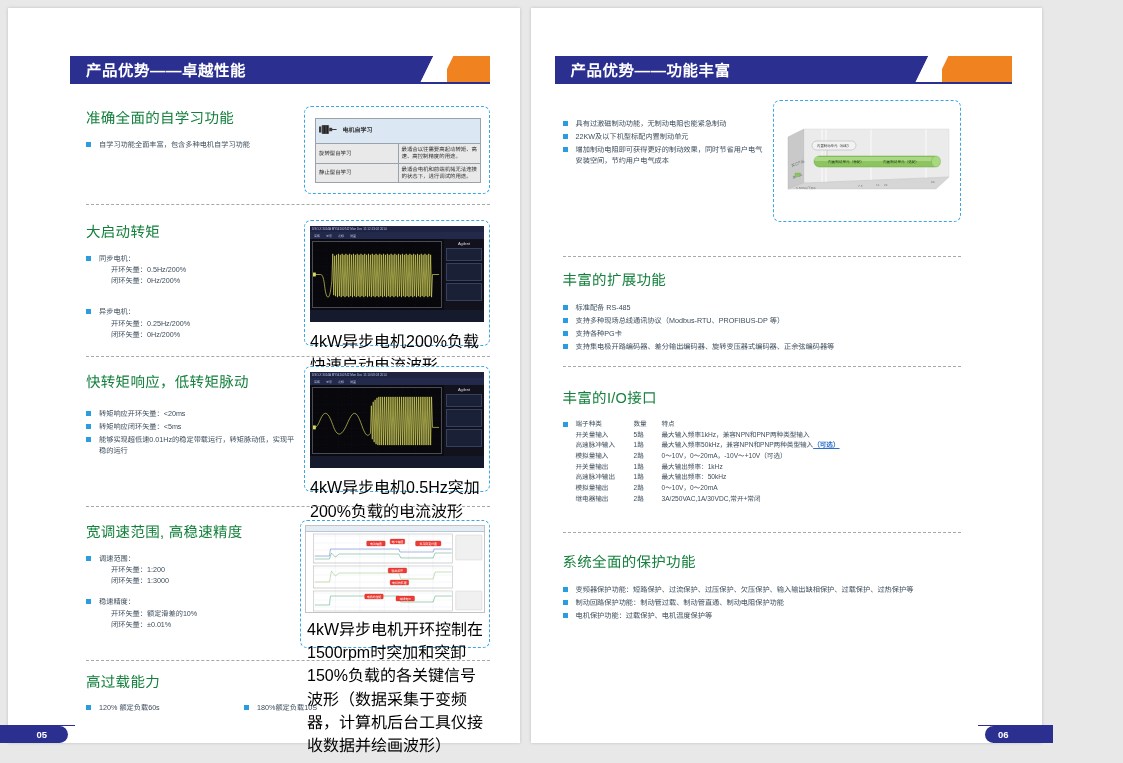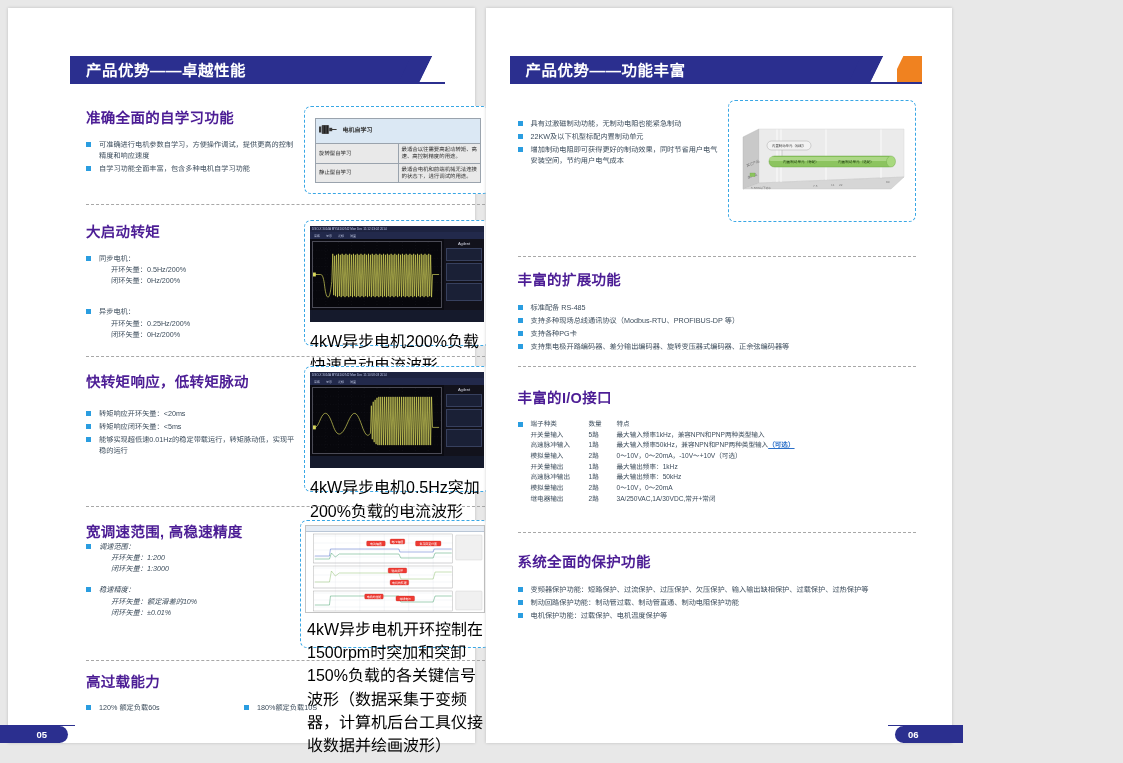--- a/index.html
+++ b/index.html
@@ -3,36 +3,36 @@
 <meta charset="utf-8">
 <title>产品优势</title>
 <style>
   html,body{margin:0;padding:0;}
   body{
     width:1123px;height:763px;
     background:#e8e8e8;
     font-family:"Liberation Sans","DejaVu Sans",sans-serif;
     overflow:hidden;
   }
-  .spread{position:relative;width:952px;height:763px;display:flex;}
+  .spread{position:relative;width:1042px;height:763px;display:flex;}
   .page{position:relative;background:#ffffff;height:735px;width:548px;margin-top:8px;box-shadow:0 0 3px rgba(0,0,0,.18);}
   .page.left{margin-left:8px;}
   .page.right{margin-left:11px;}
 
   
   .band{position:absolute;top:48px;height:26px;display:flex;align-items:stretch;}
   .band .blue{background:#2b2f8f;display:flex;align-items:center;padding-left:16px;box-sizing:border-box;}
   .band .title{color:#ffffff;font-size:15.5px;font-weight:bold;letter-spacing:.5px;white-space:nowrap;}
   .band .skew{width:22px;background:#2b2f8f;transform:skewX(-26deg);margin-left:-11px;}
   .band .skew2{width:20px;background:#ffffff;transform:skewX(-26deg);}
   .band .orange{background:#f08220;flex:1;}
   .band-underline{position:absolute;height:2px;background:#2b2f8f;top:74px;}
 
   
-  .sec-title{color:#4c1d95;font-size:14.5px;font-weight:bold;letter-spacing:.3px;}
+  .sec-title{color:#15803d;font-size:14.5px;font-weight:normal;letter-spacing:.3px;}
   .bullets{margin:0;padding:0;list-style:none;}
   .bullets li{position:relative;padding-left:13px;font-size:7.2px;color:#3d4d5c;line-height:1.55;margin-bottom:2px;}
   .bullets li:before{content:"";position:absolute;left:0;top:3px;width:5px;height:5px;background:#2a9de0;}
   .bullets li .sub{display:block;padding-left:12px;}
   .dashrule{border-top:1px dashed #a8a8a8;height:0;}
 
   
   .frame{border:1.4px dashed #39a7e5;border-radius:7px;box-sizing:border-box;background:#fff;}
 
   
@@ -88,21 +88,20 @@
       </div>
       <div class="skew"></div>
       <div class="skew2"></div>
       <div class="orange"></div>
     </div>
     <div class="band-underline" style="left:62px;right:30px;"></div>
 
     <div style="position:absolute;left:78px;top:98px;width:210px;">
       <div class="sec-title">准确全面的自学习功能</div>
       <ul class="bullets" style="margin-top:12px;">
-        <li>可准确进行电机参数自学习，方便操作调试，提供更高的控制精度和响应速度</li>
         <li>自学习功能全面丰富，包含多种电机自学习功能</li>
       </ul>
     </div>
 
     <div class="frame" style="position:absolute;left:296px;top:98px;width:186px;height:88px;">
       <table class="mlt" style="position:absolute;left:10px;top:11px;width:166px;">
         <tbody>
             <tr>
           <td class="head" colspan="2">
             <span class="motor-ic">
@@ -279,21 +278,21 @@
           <div></div>
         </div>
       </div>
       <div class="caption" style="margin-top:6px;">4kW异步电机0.5Hz突加200%负载的电流波形</div>
     </div>
 
     <div class="dashrule" style="position:absolute;left:78px;top:498px;width:404px;"></div>
 
     <div style="position:absolute;left:78px;top:512px;width:210px;">
       <div class="sec-title">宽调速范围, 高稳速精度</div>
-      <ul class="bullets" style="font-style:italic;">
+      <ul class="bullets" style="margin-top:12px;">
         <li>
           <span>调速范围：</span>
           <span class="sub">开环矢量：1:200</span>
           <span class="sub">闭环矢量：1:3000</span>
         </li>
         <li style="margin-top:10px;">
           <span>稳速精度：</span>
           <span class="sub">开环矢量：额定滑差的10%</span>
           <span class="sub">闭环矢量：±0.01%</span>
         </li>

